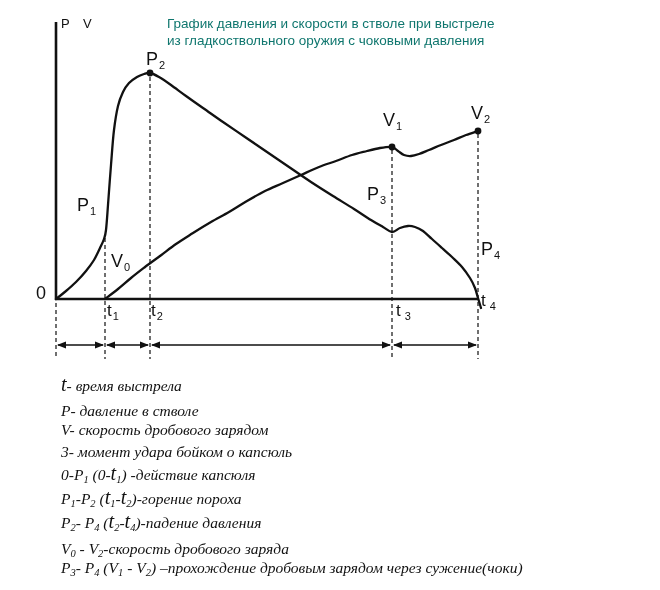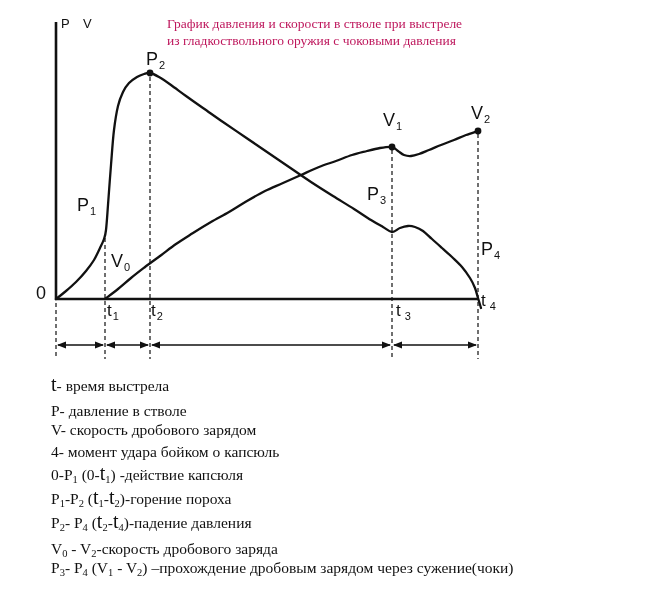--- a/index.html
+++ b/index.html
@@ -1,29 +1,29 @@
 <!DOCTYPE html>
 <html><head>
 <meta charset="utf-8">
 <style>
   html,body{margin:0;padding:0;background:#fff;}
   .page{position:relative;width:660px;height:590px;background:#ffffff;overflow:hidden;
         font-family:"Liberation Sans", sans-serif;color:#111;}
   .chart-svg{position:absolute;left:0;top:0;}
-  .title{position:absolute;left:167px;top:15px;font-family:Liberation Serif, serif;
-         font-size:13.5px;line-height:17px;color:#be185d;white-space:nowrap;}
+  .title{position:absolute;left:167px;top:15px;font-family:Liberation Sans, sans-serif;
+         font-size:13.5px;line-height:17px;color:#0f766e;white-space:nowrap;}
   .lbl{position:absolute;font-size:18px;color:#111;white-space:nowrap;line-height:1;}
   .lbl sub{font-size:11px;position:relative;top:4px;left:0;margin-left:1px;line-height:0;vertical-align:baseline;}
   .lbl.tick{font-size:17px;}
   .lbl.gap sub{margin-left:4px;}
   .axis-pv{letter-spacing:5px;font-size:13px;}
   .origin{font-size:18px;}
   .legend{position:absolute;left:45px;top:377px;width:600px;height:205px;
           font-family:"Liberation Serif", serif;font-size:15.5px;color:#111;}
-  .lg{position:absolute;left:6px;white-space:nowrap;line-height:1.15;}
+  .lg{position:absolute;left:16px;white-space:nowrap;line-height:1.15;font-style:italic;}
   .lg sub{font-size:10.5px;position:relative;top:3px;line-height:0;vertical-align:baseline;}
   .lg .bigt{font-size:1.3em;line-height:0;}
 </style>
 </head>
 <body>
 
 <div class="page">
 
   <svg class="chart-svg" width="660" height="372" viewBox="0 0 660 372" aria-hidden="true">
       <line x1="56" y1="303" x2="56" y2="359" stroke="#333333" stroke-width="1.4" stroke-dasharray="4 3"></line>
@@ -70,21 +70,21 @@
 
   <span class="lbl tick" style="left:107px;top:302px"><span>t</span><sub>1</sub></span>
   <span class="lbl tick" style="left:151px;top:302px"><span>t</span><sub>2</sub></span>
   <span class="lbl tick gap" style="left:396px;top:302px"><span>t</span><sub>3</sub></span>
   <span class="lbl tick gap" style="left:481px;top:292px"><span>t</span><sub>4</sub></span>
 
   <div class="legend">
     <div class="lg" style="top:0px"><span class="bigt">t</span>- время выстрела</div>
     <div class="lg" style="top:25px">P- давление в стволе</div>
     <div class="lg" style="top:44px">V- скорость дробового зарядом</div>
-    <div class="lg" style="top:66px">4- момент удара бойком о капсюль</div>
+    <div class="lg" style="top:66px">3- момент удара бойком о капсюль</div>
     <div class="lg" style="top:89px">0-P<sub>1</sub> (0-<span class="bigt">t</span><sub>1</sub>) -действие капсюля</div>
     <div class="lg" style="top:113px">P<sub>1</sub>-P<sub>2</sub> (<span class="bigt">t</span><sub>1</sub>-<span class="bigt">t</span><sub>2</sub>)-горение пороха</div>
     <div class="lg" style="top:137px">P<sub>2</sub>- P<sub>4</sub> (<span class="bigt">t</span><sub>2</sub>-<span class="bigt">t</span><sub>4</sub>)-падение давления</div>
     <div class="lg" style="top:163px">V<sub>0</sub> - V<sub>2</sub>-скорость дробового заряда</div>
     <div class="lg" style="top:182px">P<sub>3</sub>- P<sub>4</sub> (V<sub>1</sub> - V<sub>2</sub>) –прохождение дробовым зарядом через сужение(чоки)</div>
   </div>
 
 </div>
 
 </body></html>

